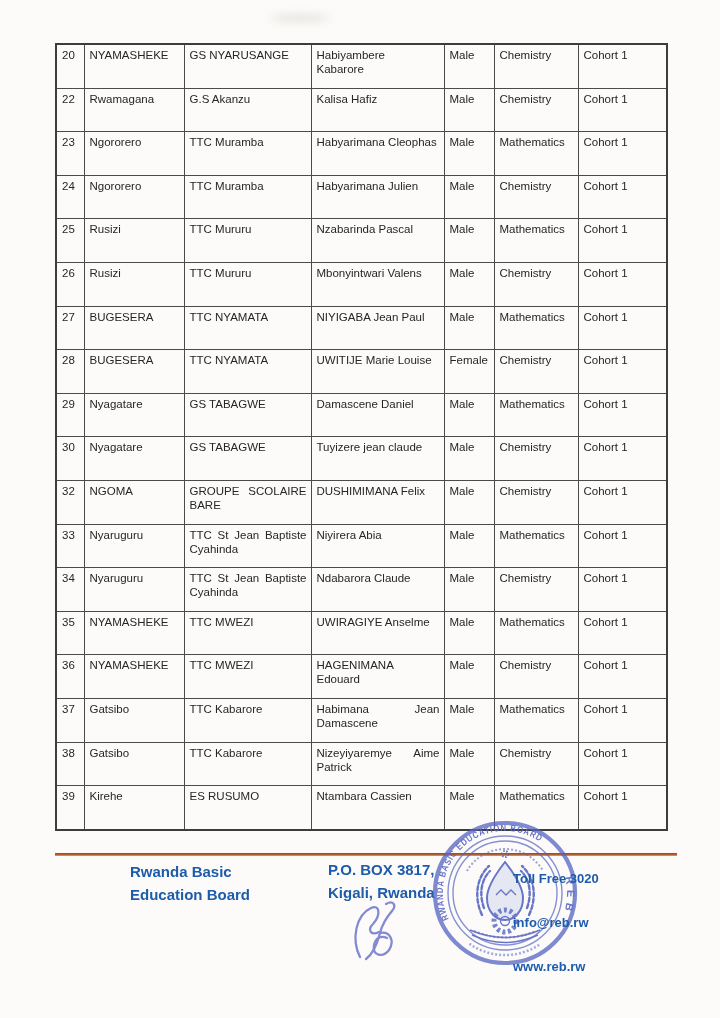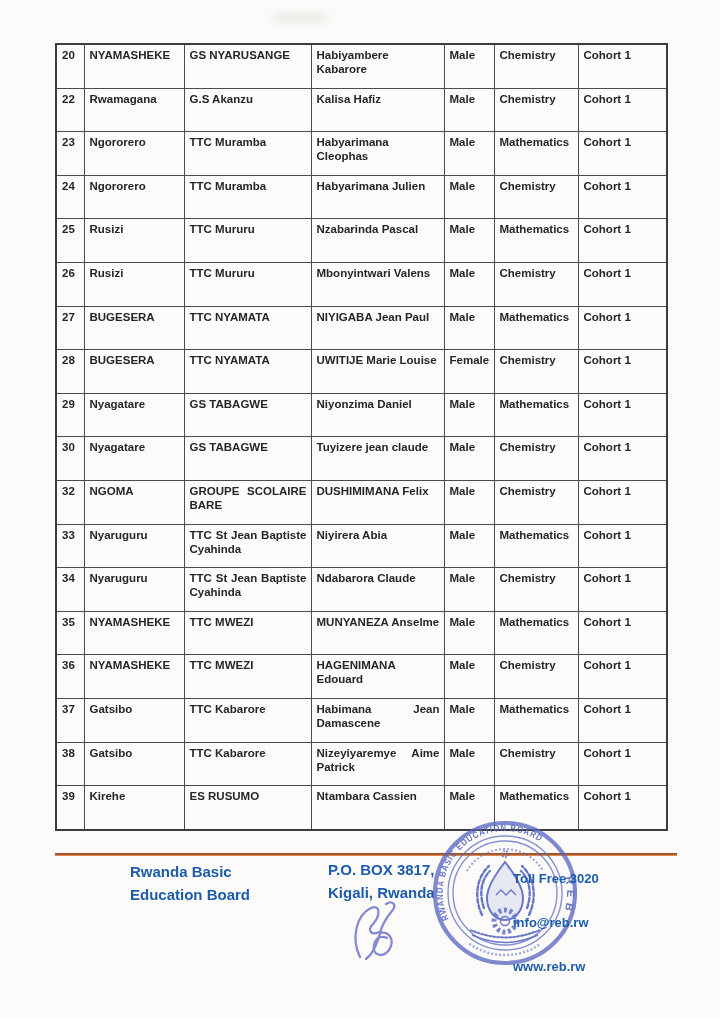--- a/index.html
+++ b/index.html
@@ -12,21 +12,21 @@
   body{background:#e9e7e4;font-family:"Liberation Sans",sans-serif;}
   .page{
     position:relative;width:720px;height:1018px;margin:0 auto;
     background:#fcfbf9;overflow:hidden;
   }
   .scan-smudge{
     position:absolute;left:270px;top:14px;width:60px;height:8px;border-radius:50%;
     background:#d8d5d0;filter:blur(4px);opacity:.6;
   }
   
-  .table-wrap{position:absolute;left:55px;top:43px;font-weight:bold;}
+  .table-wrap{position:absolute;left:55px;top:43px;}
   table.roster{
     border-collapse:collapse;table-layout:fixed;width:611px;
     border:2px solid #3d3d3d;
   }
   table.roster td{
     border:1px solid #4b4b4b;
     vertical-align:top;
     padding:3px 4px 0 5px;
     height:39.6px;
     font-size:11.5px;line-height:1.22;
@@ -149,21 +149,21 @@
       <td>TTC NYAMATA</td>
       <td>UWITIJE Marie Louise</td>
       <td>Female</td>
       <td>Chemistry</td>
       <td>Cohort 1</td>
     </tr>
           <tr>
       <td class="c-no">29</td>
       <td>Nyagatare</td>
       <td>GS TABAGWE</td>
-      <td>Niyonzima Daniel</td>
+      <td>Damascene Daniel</td>
       <td>Male</td>
       <td>Mathematics</td>
       <td>Cohort 1</td>
     </tr>
           <tr>
       <td class="c-no">30</td>
       <td>Nyagatare</td>
       <td>GS TABAGWE</td>
       <td>Tuyizere jean claude</td>
       <td>Male</td>
@@ -197,21 +197,21 @@
 Cyahinda</td>
       <td>Ndabarora Claude</td>
       <td>Male</td>
       <td>Chemistry</td>
       <td>Cohort 1</td>
     </tr>
           <tr>
       <td class="c-no">35</td>
       <td>NYAMASHEKE</td>
       <td>TTC MWEZI</td>
-      <td>MUNYANEZA Anselme</td>
+      <td>UWIRAGIYE Anselme</td>
       <td>Male</td>
       <td>Mathematics</td>
       <td>Cohort 1</td>
     </tr>
           <tr>
       <td class="c-no">36</td>
       <td>NYAMASHEKE</td>
       <td>TTC MWEZI</td>
       <td class="justified-wrap">HAGENIMANA
 Edouard</td>

